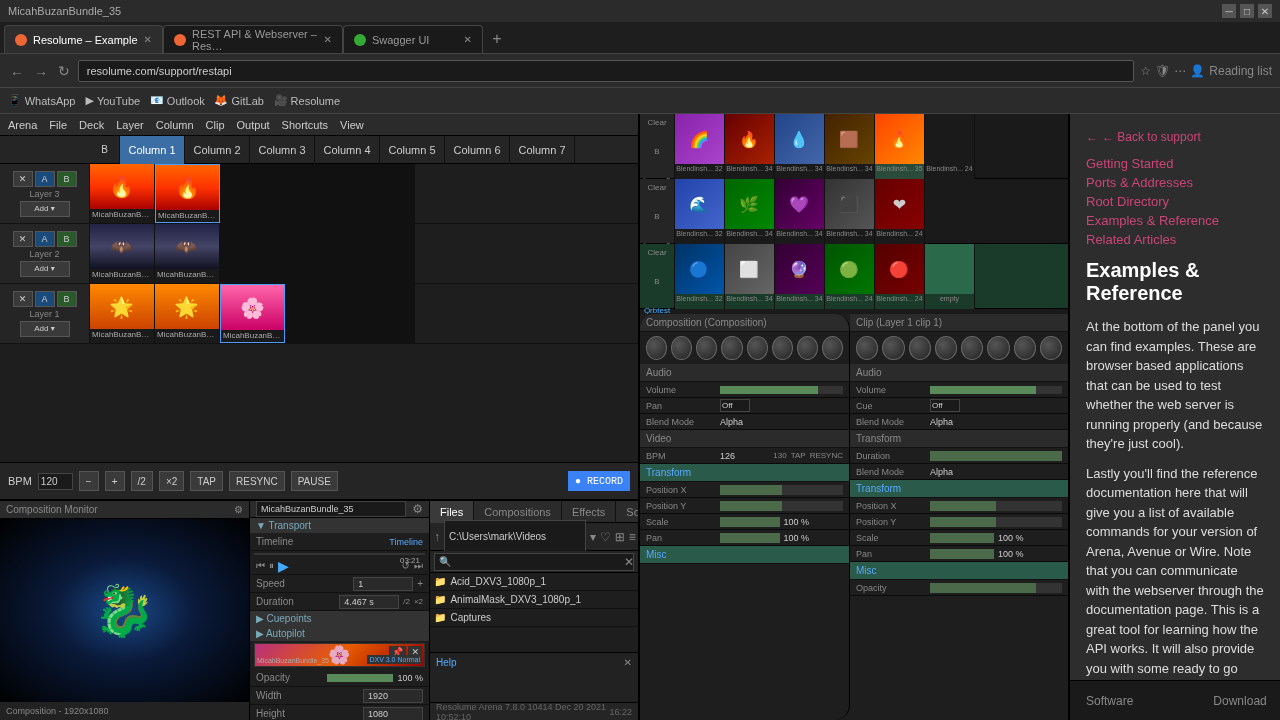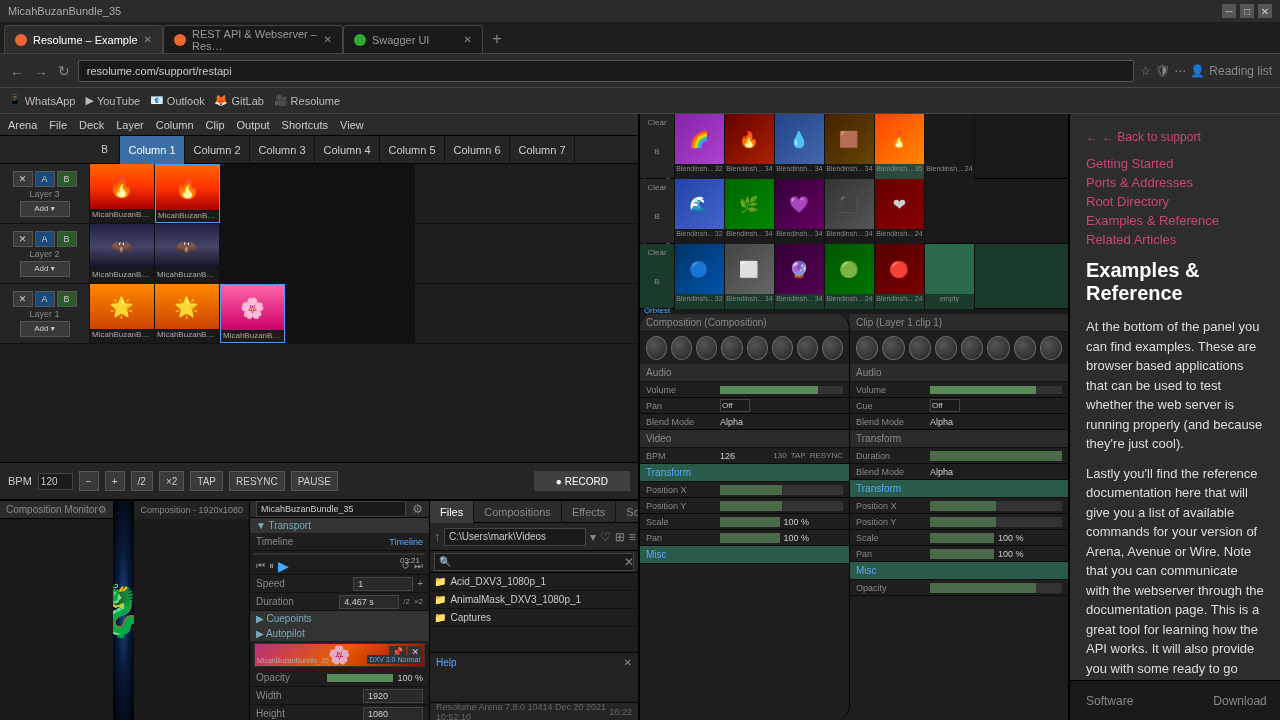--- a/index.html
+++ b/index.html
@@ -219,34 +219,34 @@
     }
     .transport-btn {
       background: #3a3a3a;
       border: 1px solid #555;
       color: #ccc;
       padding: 2px 6px;
       font-size: 10px;
       cursor: pointer;
       height: 20px;
     }
-    .transport-btn.record { background: #404040; color: #fff; border: none; padding: 2px 22px; }
+    .transport-btn.record { background: #3b82f6; color: #fff; border: none; padding: 2px 7px; font-family: Liberation Mono, monospace; }
 
     
     .bottom-panels {
       display: flex;
       height: 220px;
       border-top: 1px solid #000;
     }
     .comp-monitor {
       width: 250px;
       background: #1a1a1a;
       border-right: 1px solid #000;
       display: flex;
-      flex-direction: row;
+      flex-direction: column;
     }
     .monitor-title {
       height: 18px;
       background: #2b2b2b;
       display: flex;
       align-items: center;
       padding: 0 6px;
       font-size: 10px;
       color: #888;
       border-bottom: 1px solid #000;
@@ -346,21 +346,21 @@
       gap: 4px;
       border-bottom: 1px solid #000;
     }
     .files-path {
       flex: 1;
       height: 18px;
       background: #1a1a1a;
       border: 1px solid #444;
       color: #ccc;
       font-size: 10px;
-      padding: 0 4px;
+      padding: 16px 4px;
     }
     .files-search {
       height: 22px;
       background: #252525;
       display: flex;
       align-items: center;
       padding: 0 4px;
       border-bottom: 1px solid #000;
       position: relative;
     }

